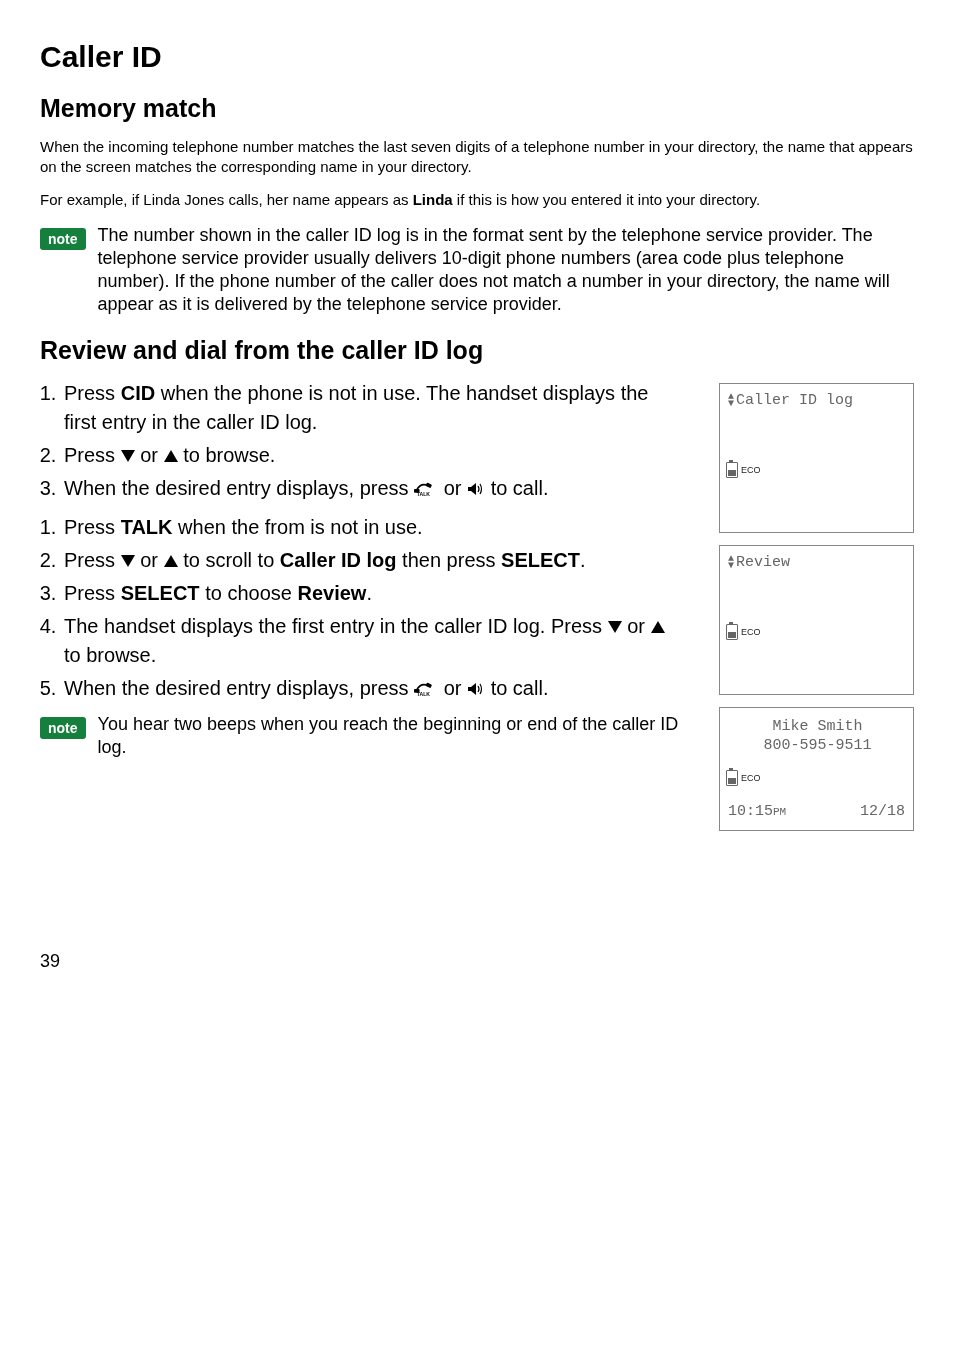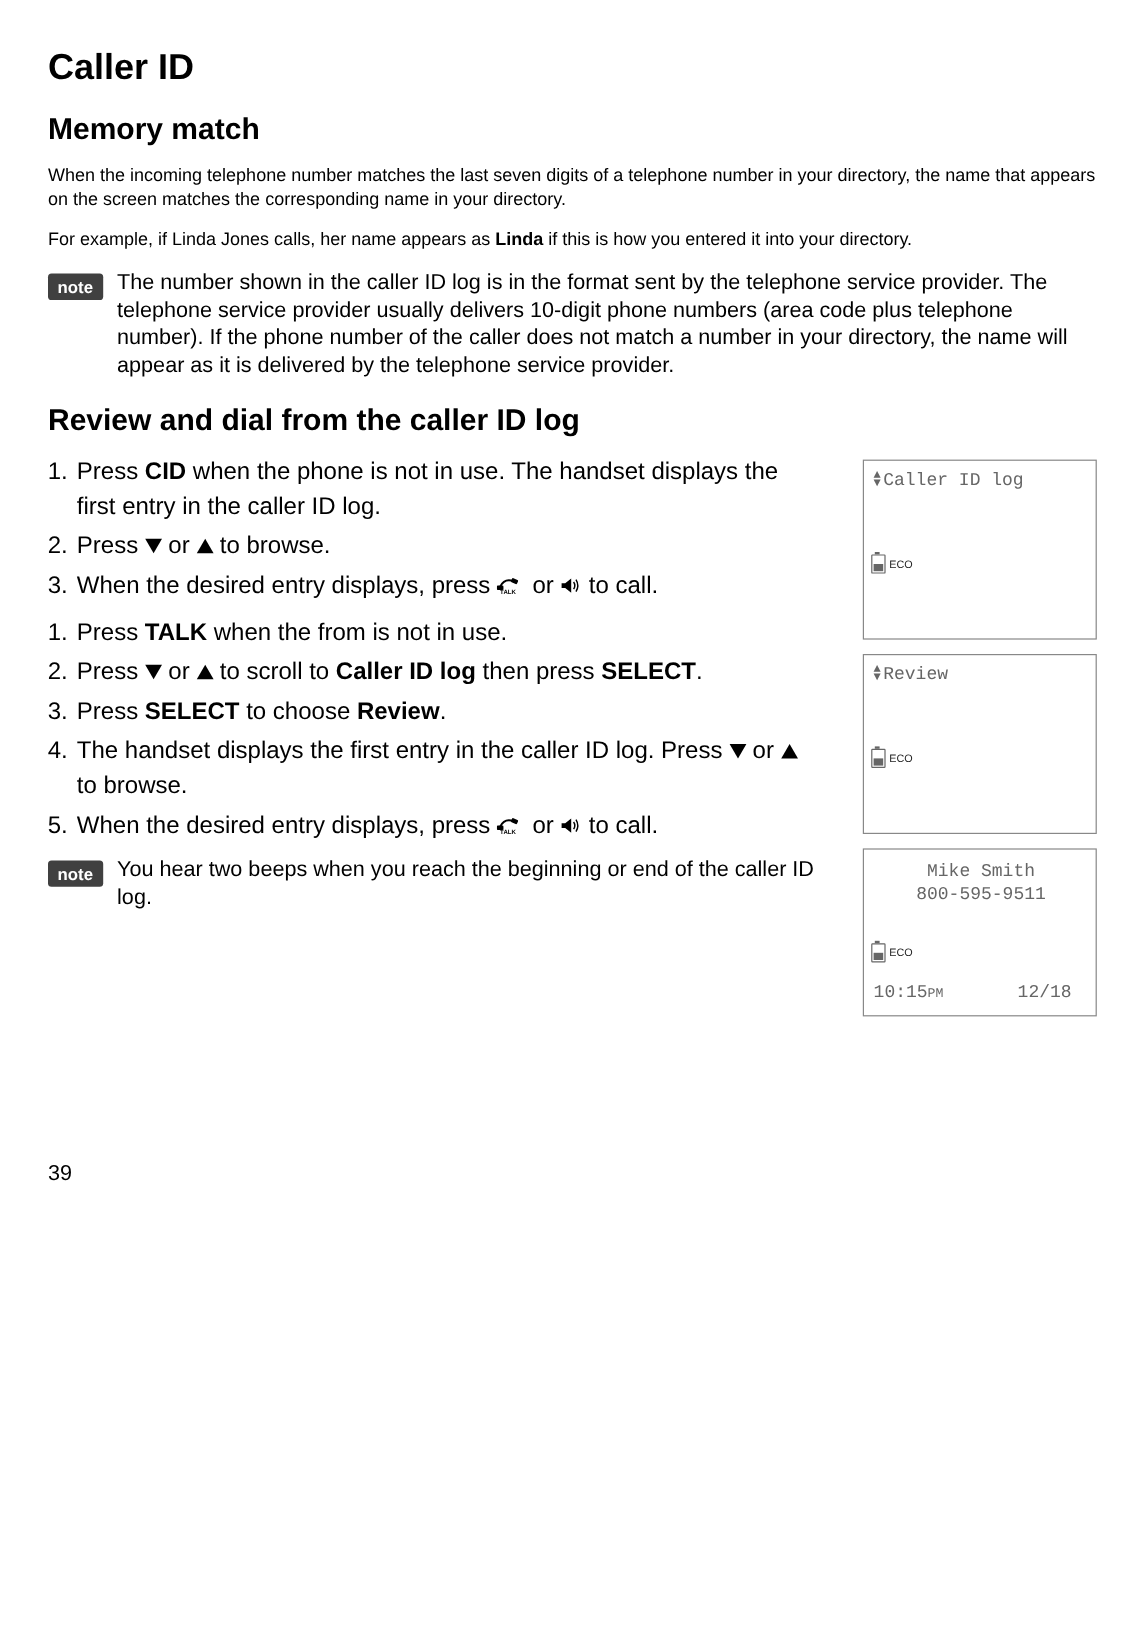--- a/index.html
+++ b/index.html
@@ -25,21 +25,21 @@
       line-height: 1.3;
       margin: 0 0 14px 0;
     }
     .note-row {
       display: flex;
       align-items: flex-start;
       gap: 12px;
       margin-bottom: 20px;
     }
     .note-badge {
-      background: #404040;
+      background: #15803d;
       color: #fff;
       font-weight: bold;
       font-size: 14px;
       padding: 3px 8px;
       border-radius: 3px;
       flex-shrink: 0;
       margin-top: 4px;
     }
     .note-text {
       font-size: 18px;
@@ -140,21 +140,21 @@
     }
     .screen3 .title-line {
       text-align: center;
       margin-top: 2px;
       margin-bottom: 2px;
     }
     .screen3 .time-line {
       position: absolute;
       bottom: 10px;
       left: 8px;
-      right: 20px;
+      right: 8px;
       display: flex;
       justify-content: space-between;
     }
     .screen3 .status {
       bottom: 44px;
     }
     .triangle-down {
       display: inline-block;
       width: 0;
       height: 0;
@@ -294,21 +294,21 @@
             <span>▼</span>
           </span>
         <span>Review</span>
       </div>
       <div class="status">
         <span class="battery"></span>
         <span class="eco">ECO</span>
       </div>
     </div>
 
-    <div class="screen screen3" style="height:140px;">
+    <div class="screen screen3" style="height:124px;">
       <div class="title-line">Mike Smith</div>
       <div class="title-line">800-595-9511</div>
       <div class="status">
         <span class="battery"></span>
         <span class="eco">ECO</span>
       </div>
       <div class="time-line">
         <span><span>10:15</span><span class="small-pm">PM</span></span>
         <span>12/18</span>
       </div>

